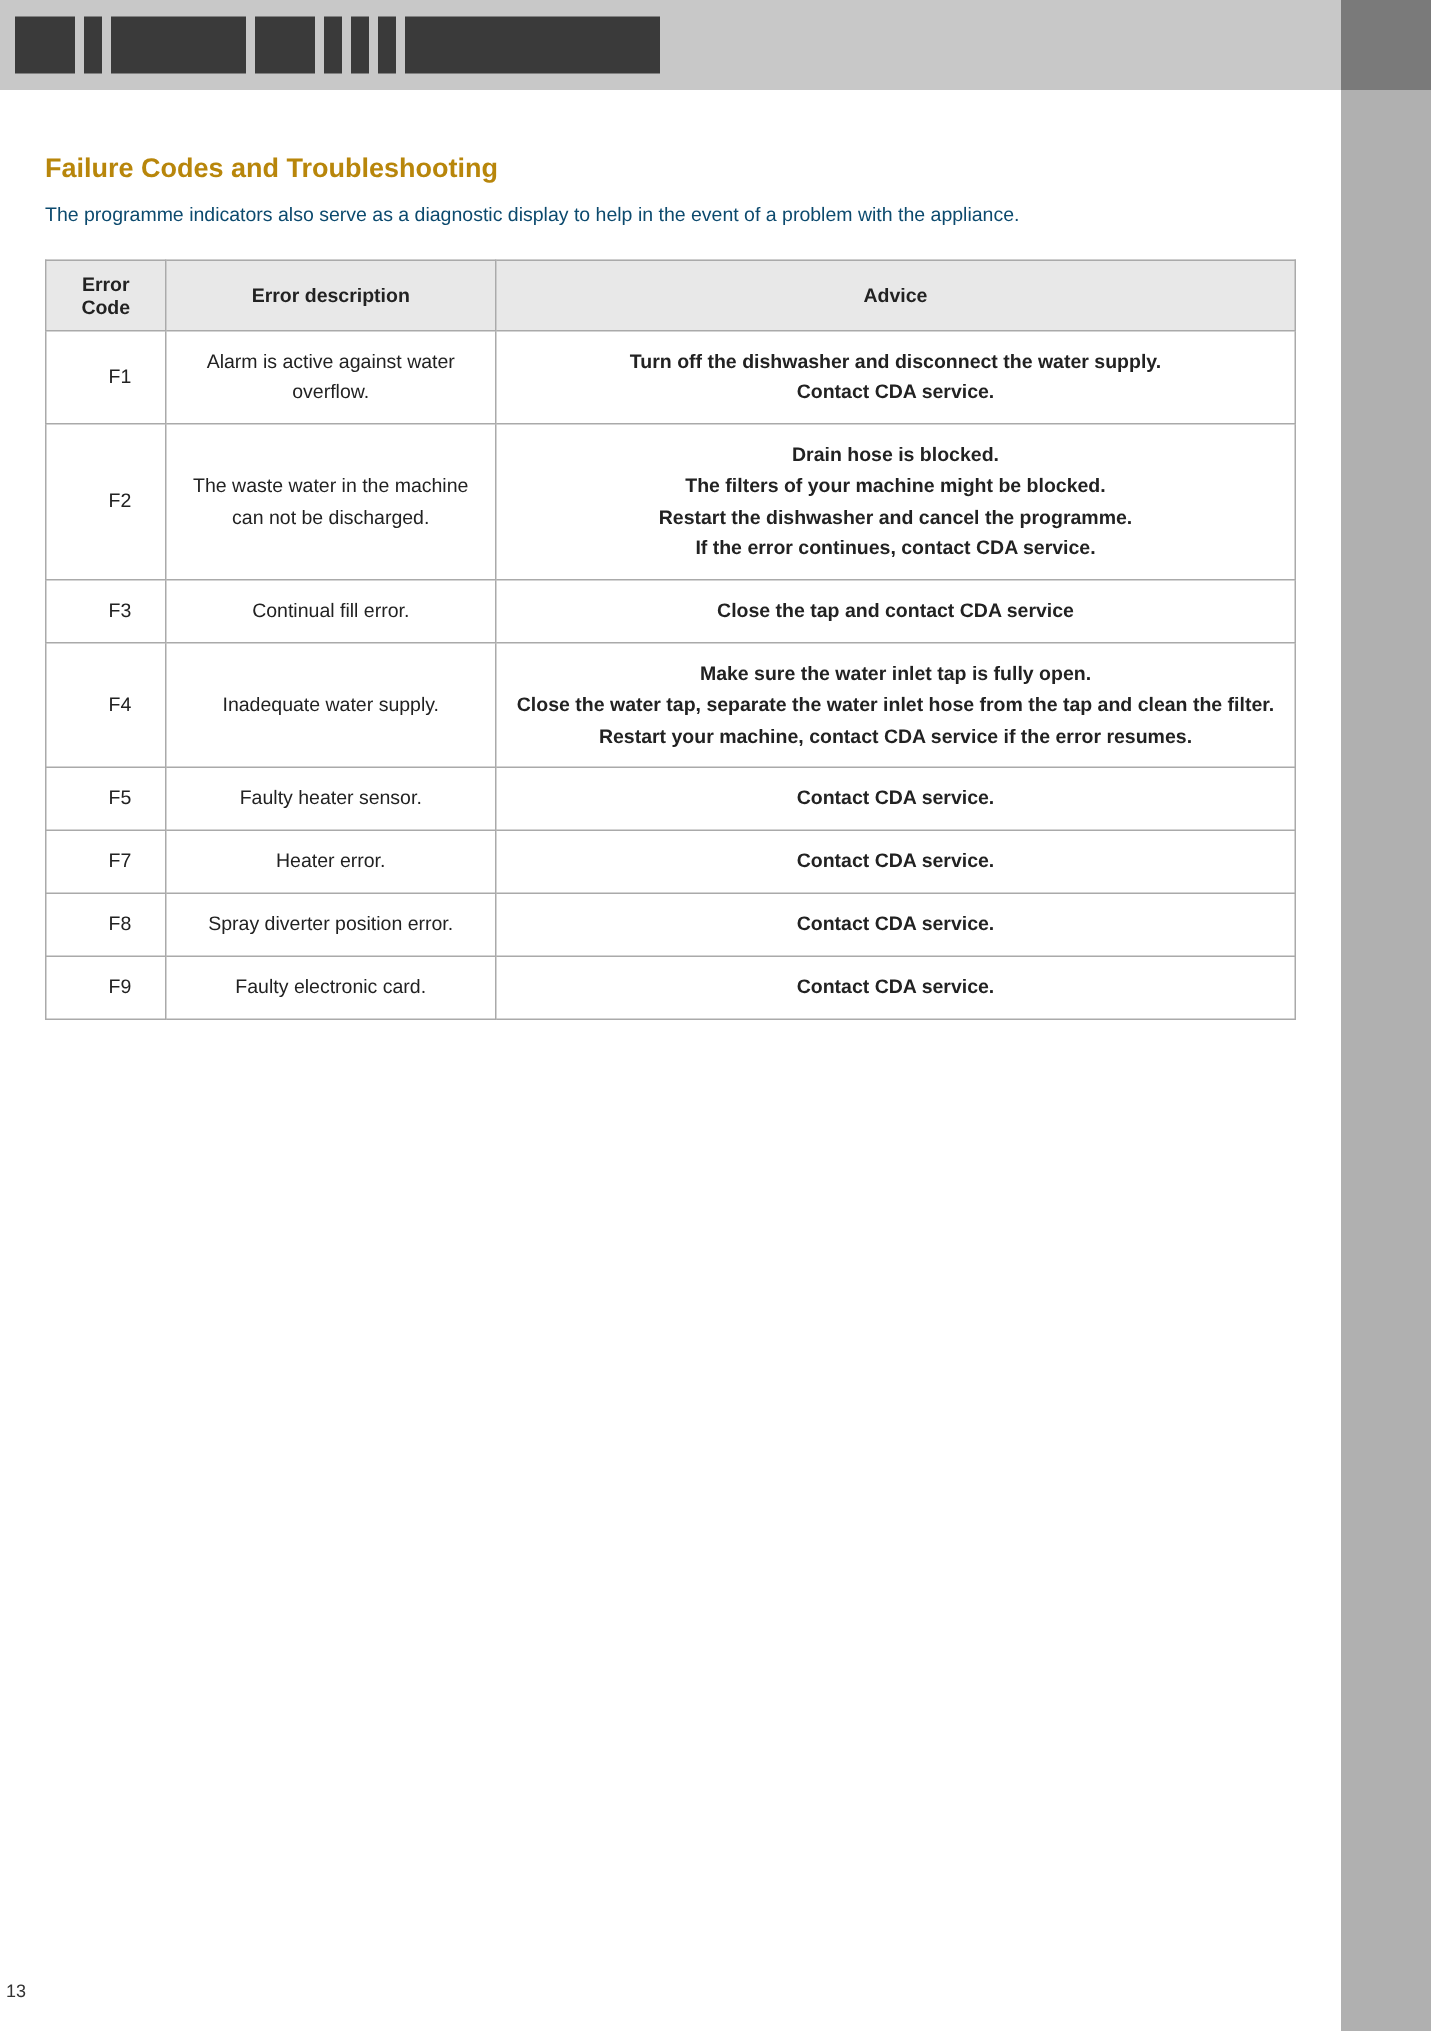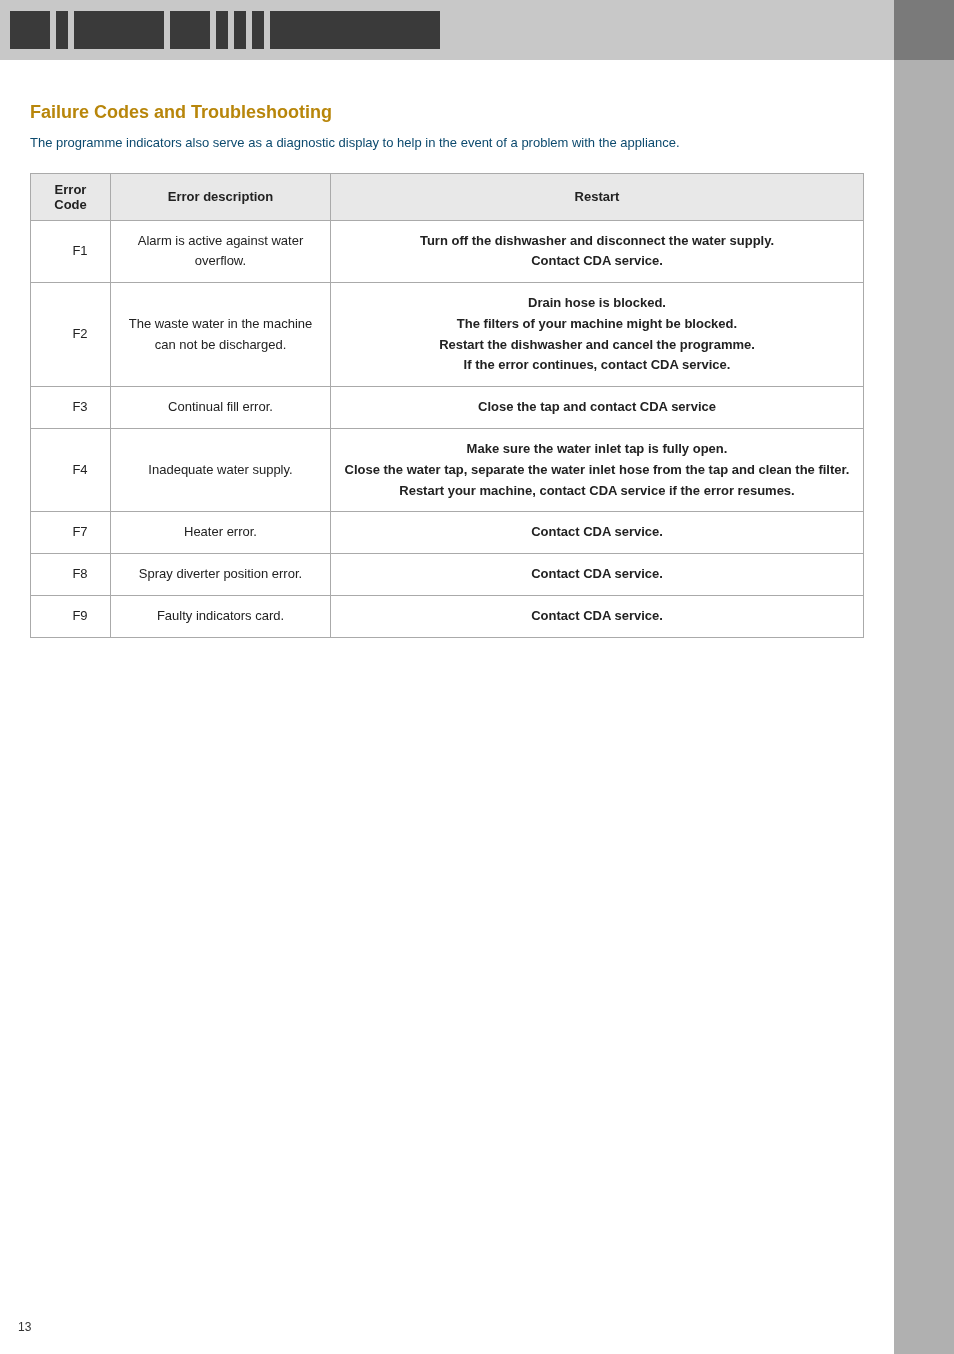--- a/index.html
+++ b/index.html
@@ -119,21 +119,21 @@
 
     tbody td.advice {
       width: auto;
       font-weight: bold;
     }
 
     
     .page-number {
       position: absolute;
       bottom: 20px;
-      left: 18px;
+      left: 4px;
       font-size: 12px;
       color: #333;
     }
   </style>
 </head>
 <body>
 
 <div class="header-bar">
 
   <span class="sq" style="width:40px;height:38px;"></span>
@@ -151,21 +151,21 @@
   <div class="main-area">
 
     <h1 class="section-title">Failure Codes and Troubleshooting</h1>
     <p class="section-intro">The programme indicators also serve as a diagnostic display to help in the event of a problem with the appliance.</p>
 
     <table>
       <thead>
         <tr>
           <th>Error Code</th>
           <th>Error description</th>
-          <th>Restart</th>
+          <th>Advice</th>
         </tr>
       </thead>
       <tbody id="table-body">
 
       <tr>
             <td class="error-code">F1</td>
             <td class="error-desc">Alarm is active against water overflow.</td>
             <td class="advice">Turn off the dishwasher and disconnect the water supply.<br>Contact CDA service.</td>
           </tr>
           <tr>
@@ -177,32 +177,37 @@
             <td class="error-code">F3</td>
             <td class="error-desc">Continual fill error.</td>
             <td class="advice">Close the tap and contact CDA service</td>
           </tr>
           <tr>
             <td class="error-code">F4</td>
             <td class="error-desc">Inadequate water supply.</td>
             <td class="advice">Make sure the water inlet tap is fully open.<br>Close the water tap, separate the water inlet hose from the tap and clean the filter.<br>Restart your machine, contact CDA service if the error resumes.</td>
           </tr>
           <tr>
+            <td class="error-code">F5</td>
+            <td class="error-desc">Faulty heater sensor.</td>
+            <td class="advice">Contact CDA service.</td>
+          </tr>
+          <tr>
             <td class="error-code">F7</td>
             <td class="error-desc">Heater error.</td>
             <td class="advice">Contact CDA service.</td>
           </tr>
           <tr>
             <td class="error-code">F8</td>
             <td class="error-desc">Spray diverter position error.</td>
             <td class="advice">Contact CDA service.</td>
           </tr>
           <tr>
             <td class="error-code">F9</td>
-            <td class="error-desc">Faulty indicators card.</td>
+            <td class="error-desc">Faulty electronic card.</td>
             <td class="advice">Contact CDA service.</td>
           </tr>
         </tbody>
     </table>
 
   </div>
   <div class="right-sidebar"></div>
 </div>
 
 <div class="page-number">13</div>

